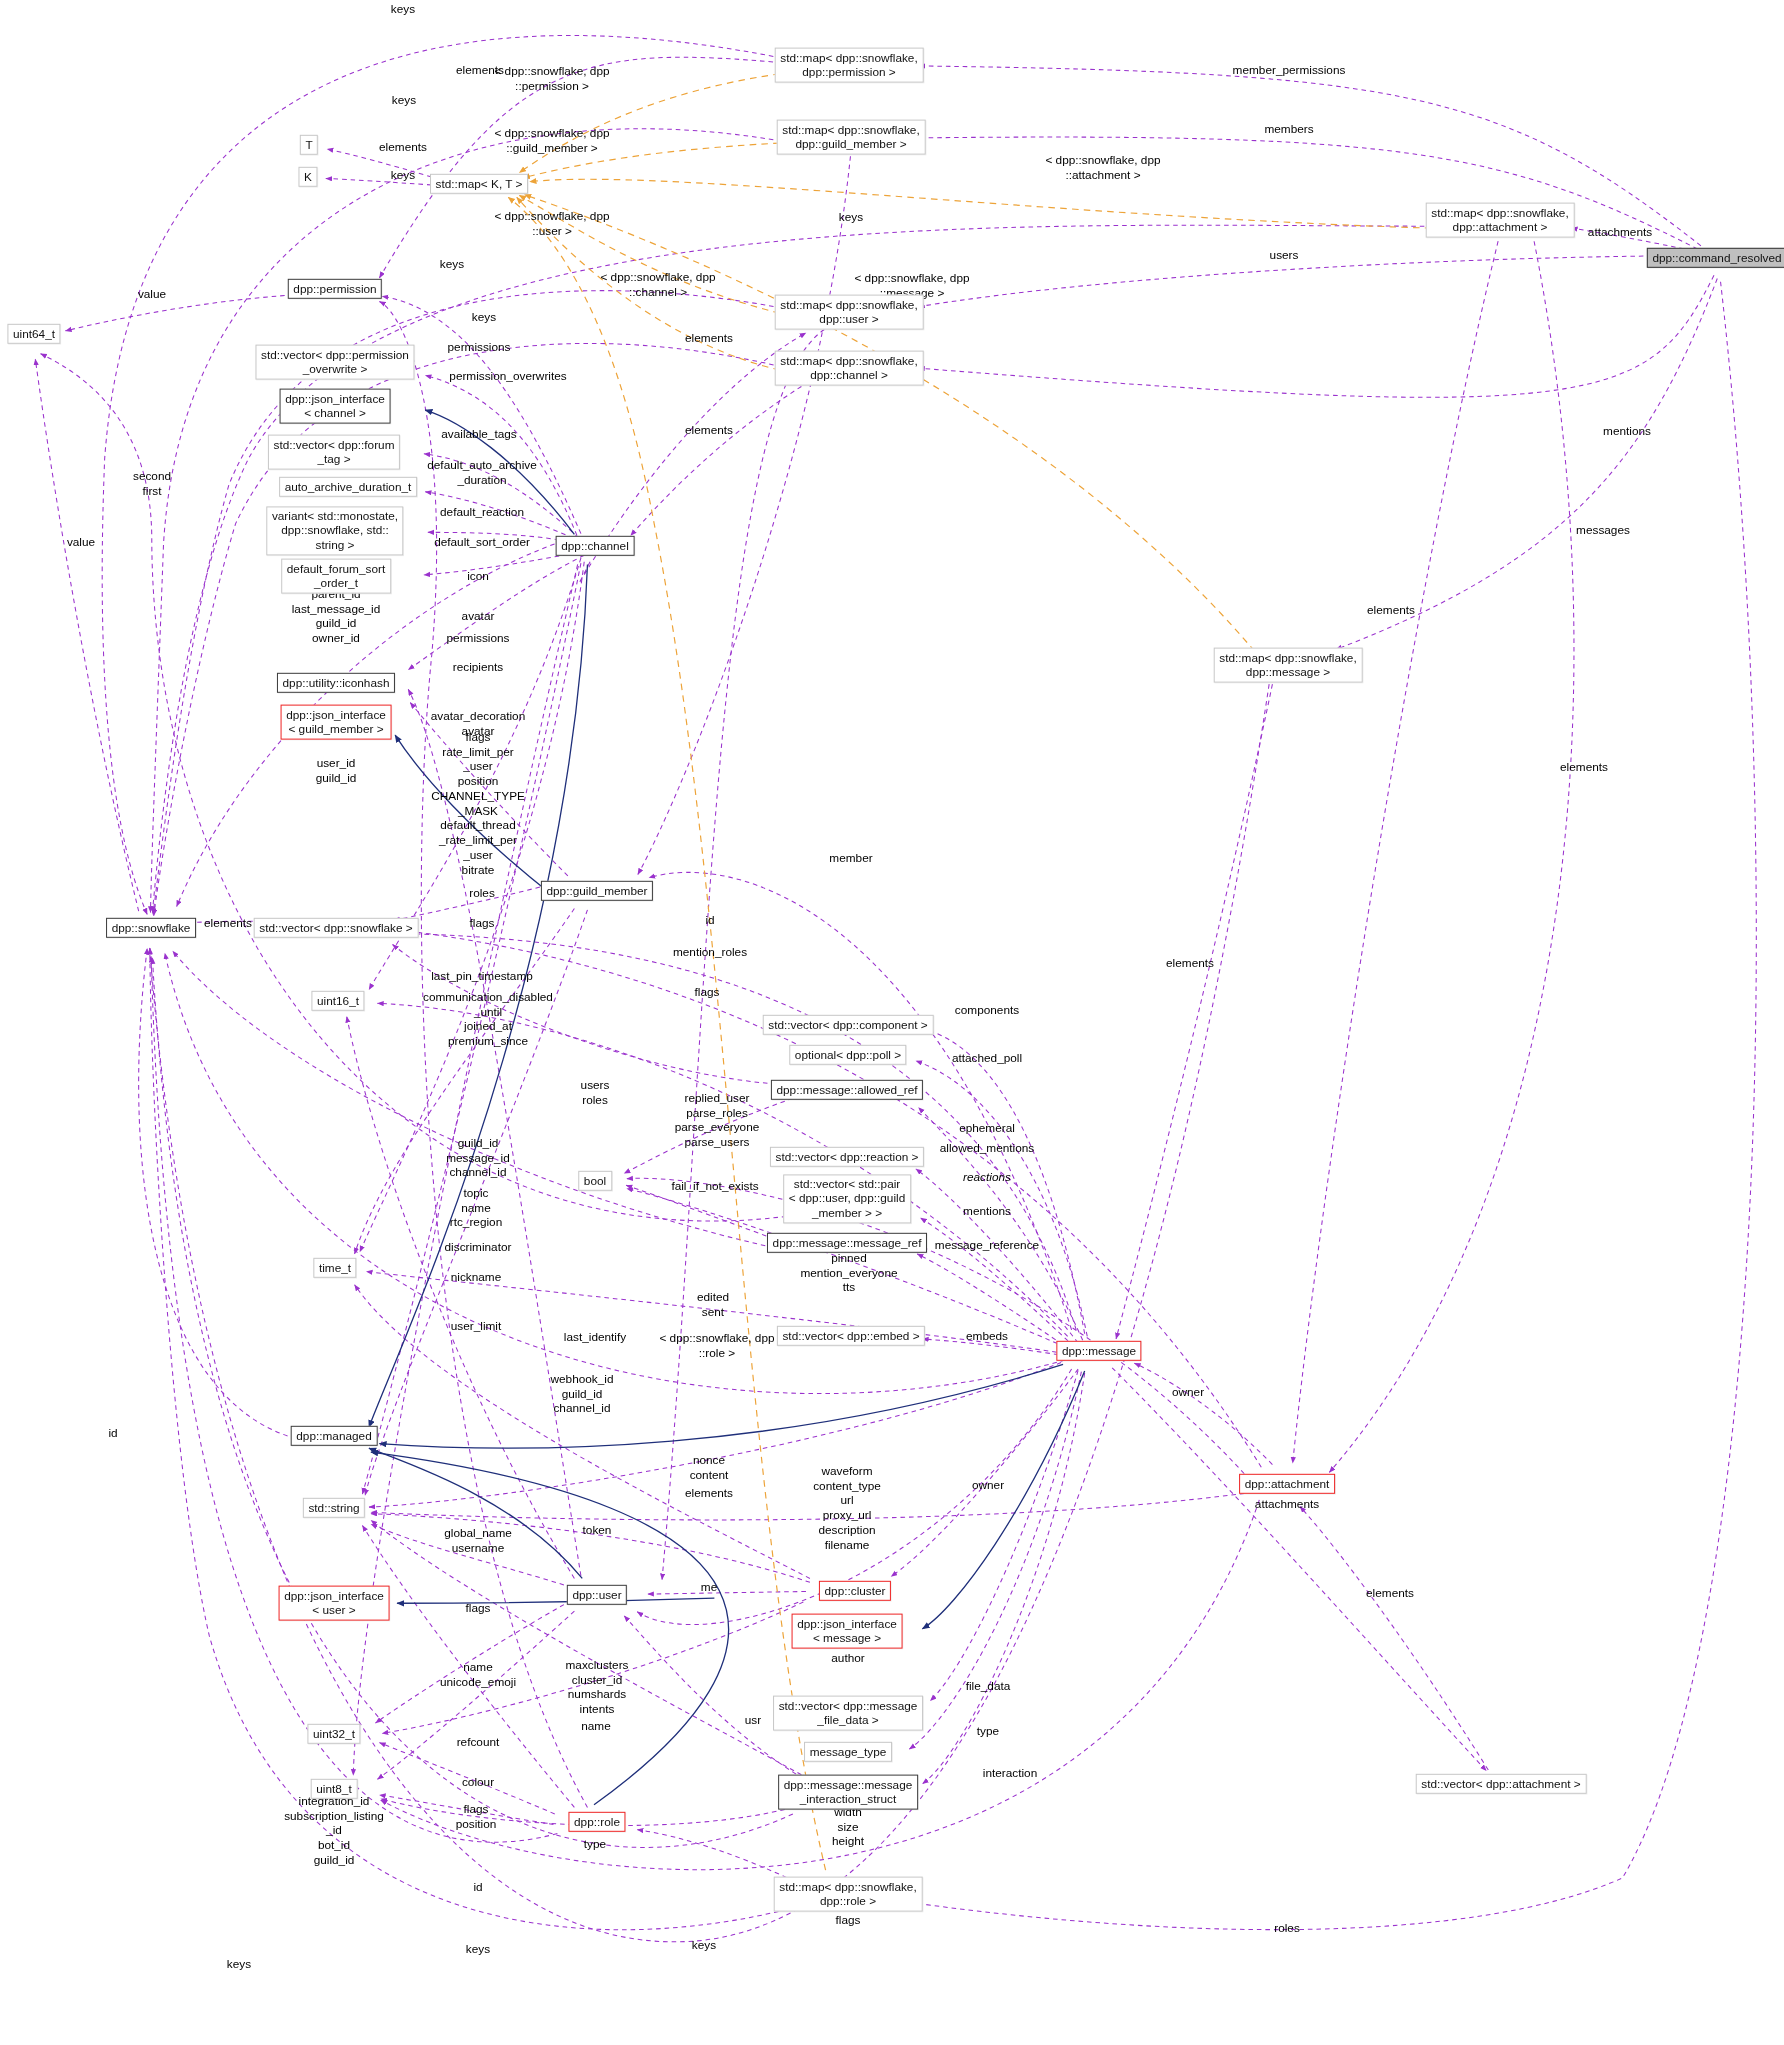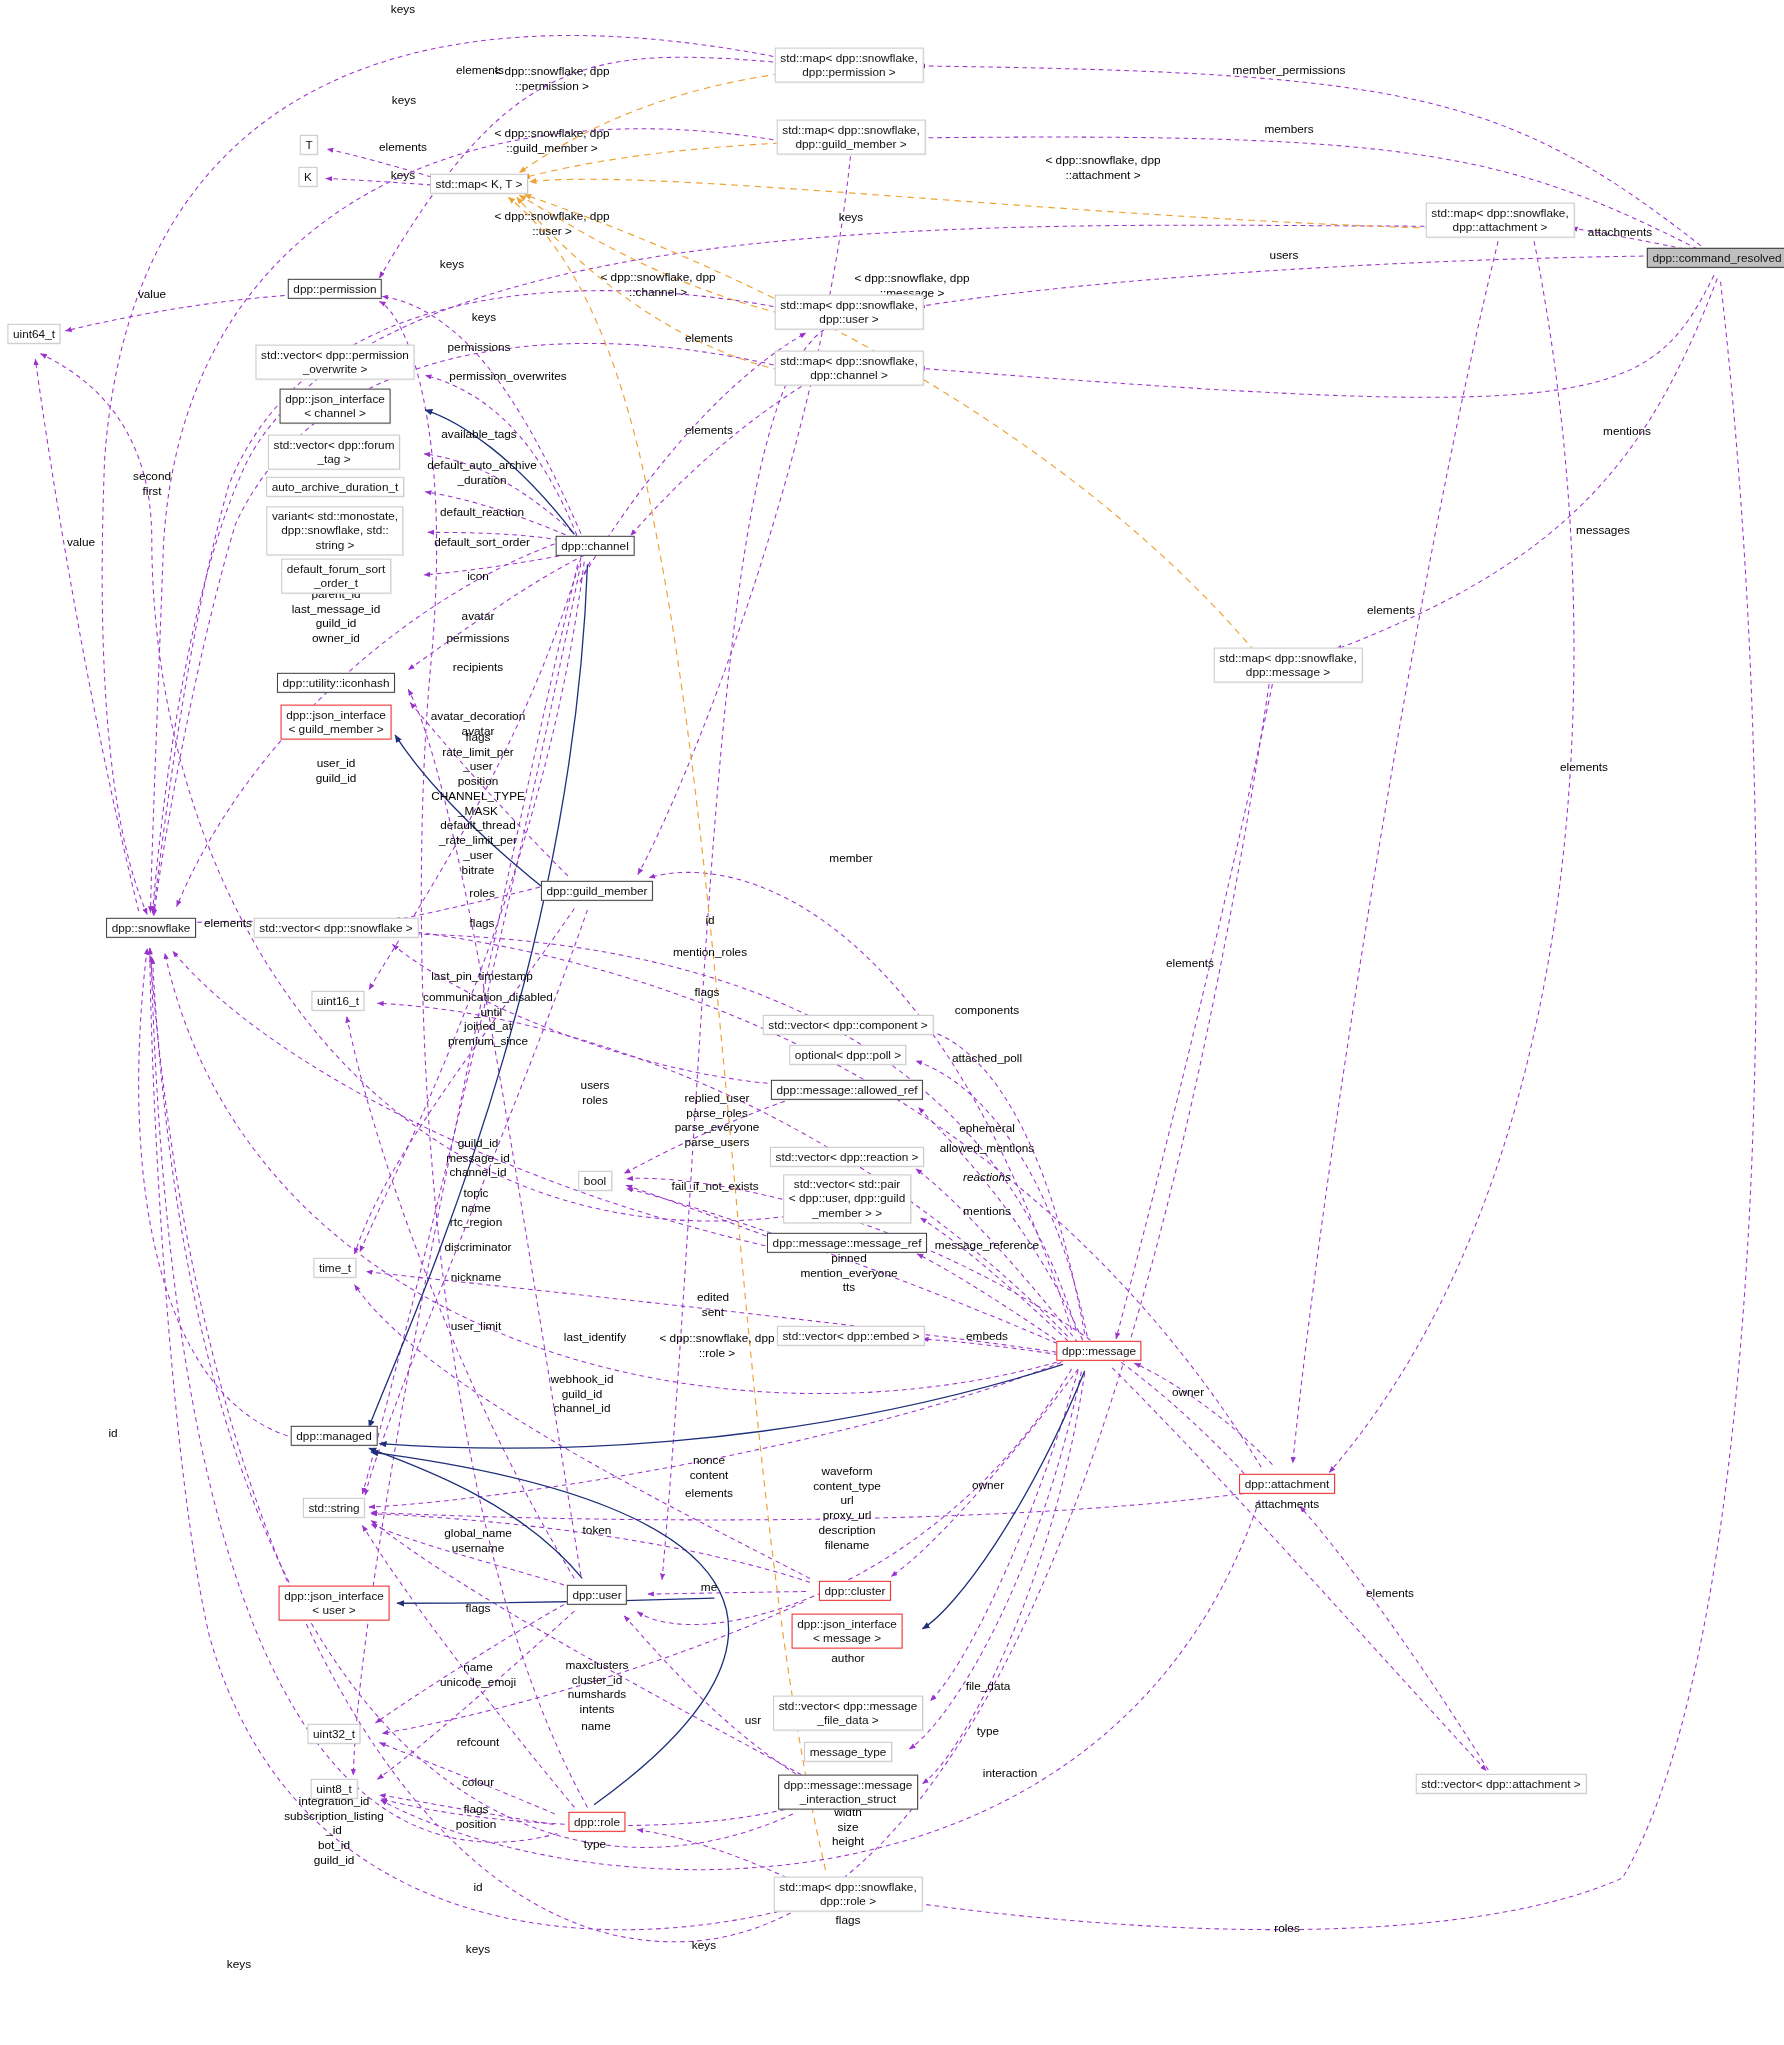--- a/index.html
+++ b/index.html
@@ -327,21 +327,21 @@
       <div class="node nb" style="left: 335px; top: 289px;">dpp::permission</div>
       <div class="node n" style="left: 849px; top: 368px;">std::map&lt; dpp::snowflake,
 dpp::channel &gt;</div>
       <div class="node n" style="left: 34px; top: 334px;">uint64_t</div>
       <div class="node n" style="left: 335px; top: 362px;">std::vector&lt; dpp::permission
 _overwrite &gt;</div>
       <div class="node nb" style="left: 335px; top: 406px;">dpp::json_interface
 &lt; channel &gt;</div>
       <div class="node n" style="left: 334px; top: 452px;">std::vector&lt; dpp::forum
 _tag &gt;</div>
-      <div class="node n" style="left: 335px; top: 487px; text-align: right;">auto_archive_duration_t</div>
+      <div class="node n" style="left: 348px; top: 487px; text-align: right;">auto_archive_duration_t</div>
       <div class="node n" style="left: 335px; top: 531px;">variant&lt; std::monostate,
 dpp::snowflake, std::
 string &gt;</div>
       <div class="node nb" style="left: 595px; top: 546px;">dpp::channel</div>
       <div class="node n" style="left: 336px; top: 576px;">default_forum_sort
 _order_t</div>
       <div class="node nb" style="left: 336px; top: 683px;">dpp::utility::iconhash</div>
       <div class="node nr" style="left: 336px; top: 722px;">dpp::json_interface
 &lt; guild_member &gt;</div>
       <div class="node n" style="left: 1288px; top: 665px;">std::map&lt; dpp::snowflake,

